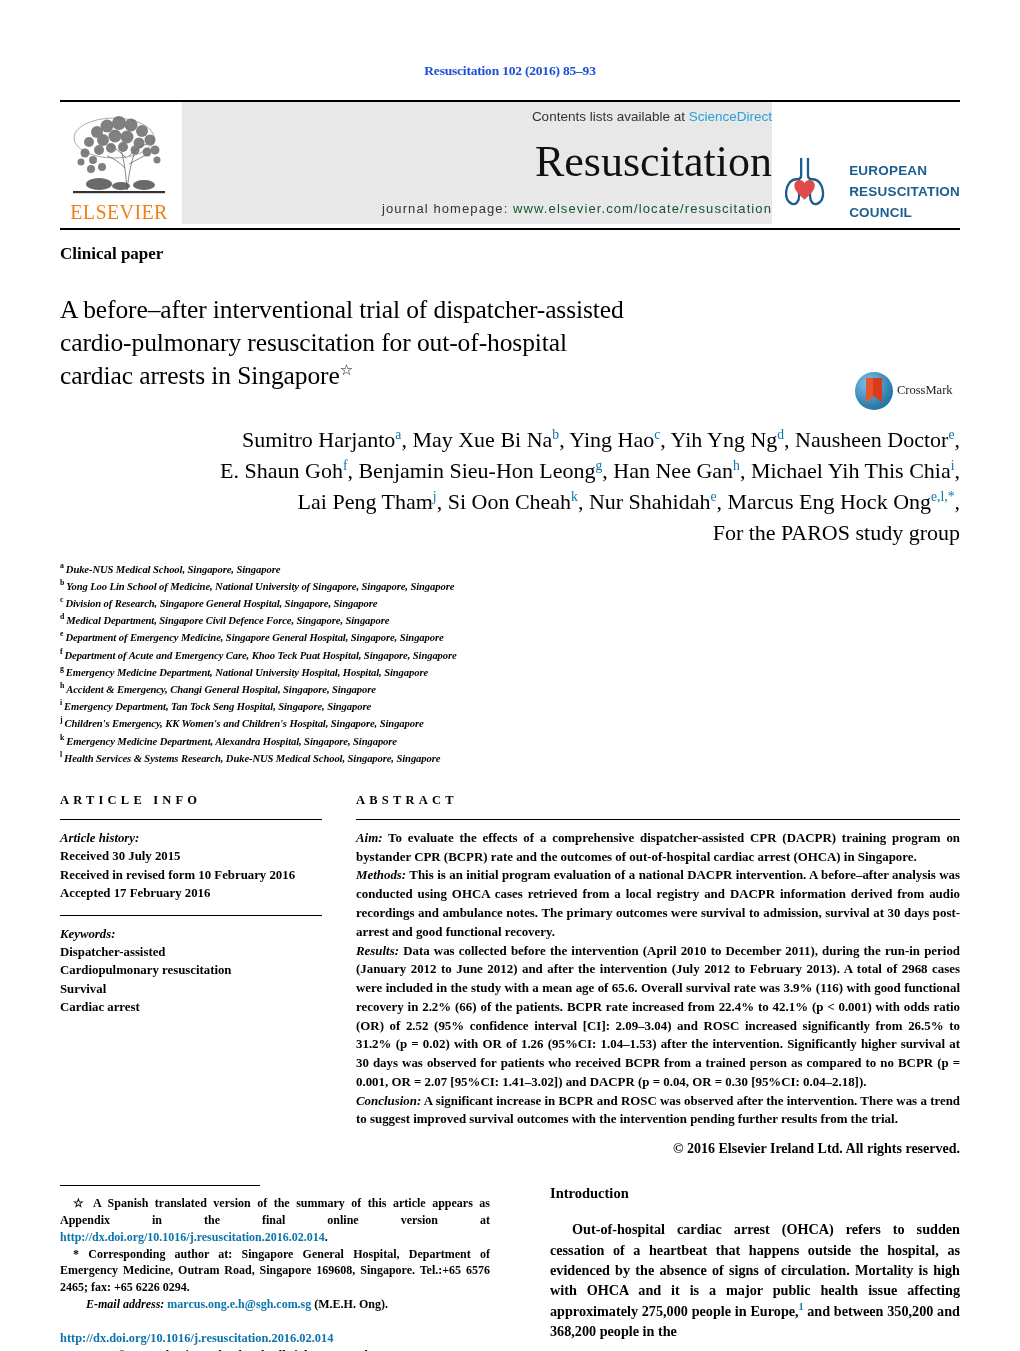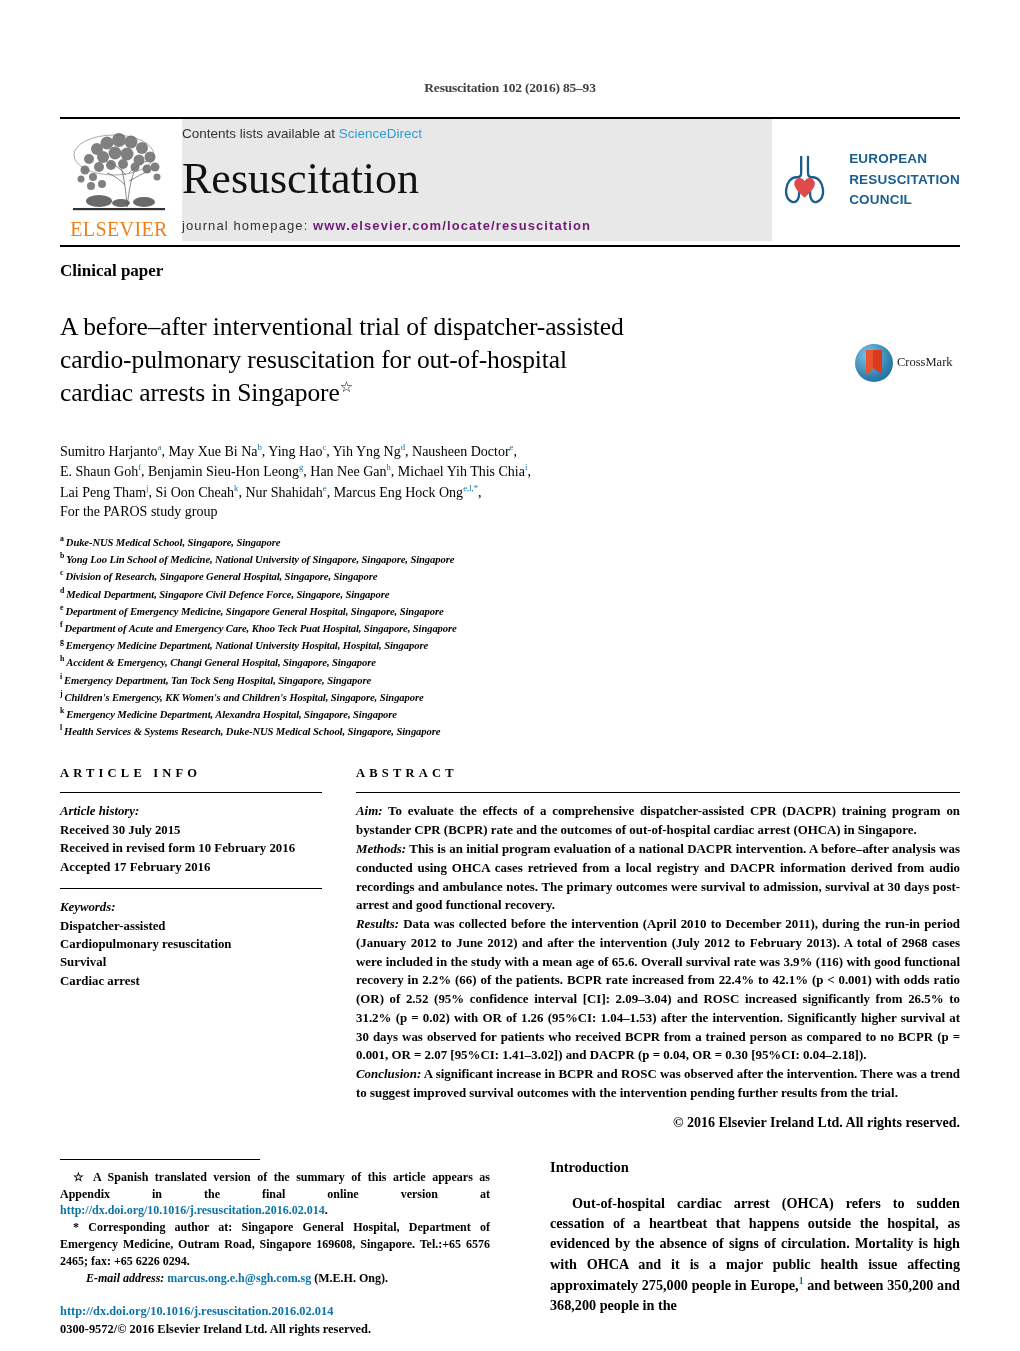--- a/index.html
+++ b/index.html
@@ -19,26 +19,26 @@
     position: relative;
     width: 1020px;
     height: 1351px;
     box-sizing: border-box;
     padding: 0 60px;
   }
 
   
   .running-head {
     text-align: center;
-    color: #404040;
+    color: #1d4ed8;
     font-family: "Liberation Serif", serif;
     font-weight: bold;
     font-size: 13.5px;
     letter-spacing: -0.2px;
-    padding-top: 80px;
+    padding-top: 63px;
   }
 
   .rule-thick {
     border-top: 2.4px solid #000;
     margin-top: 21px;
   }
 
   
   .masthead {
     display: flex;
@@ -67,21 +67,21 @@
     font-size: 20px;
     letter-spacing: 0.4px;
     line-height: 1;
     margin-top: 2px;
   }
   .journal-band {
     flex: 1;
     background: #e8e8e8;
     display: flex;
     flex-direction: column;
-    align-items: flex-start;
+    align-items: flex-end;
     justify-content: space-between;
     padding: 7px 0 8px 0;
     margin-left: 4px;
     margin-right: 8px;
   }
   .contents-line {
     font-family: "Liberation Sans", sans-serif;
     font-size: 13.5px;
     color: #333;
   }
@@ -95,29 +95,28 @@
     color: #111;
     font-weight: normal;
   }
   .homepage-line {
     font-family: "Liberation Sans", sans-serif;
     font-size: 13px;
     color: #333;
     letter-spacing: 1.1px;
   }
   .homepage-line .url {
-    color: #701a75;
+    color: #14532d;
     letter-spacing: 1.1px;
-    font-weight: bold;
   }
   .erc-logo {
     width: 180px;
     flex: 0 0 180px;
     display: flex;
-    align-items: center;
+    align-items: flex-end;
     justify-content: flex-start;
     gap: 20px;
   }
   .erc-words {
     font-family: "Liberation Sans", sans-serif;
     font-weight: bold;
     color: #1a5e8f;
     font-size: 13.5px;
     line-height: 1.55;
     letter-spacing: 0.2px;
@@ -127,21 +126,21 @@
   .section-type {
     font-size: 17px;
     font-weight: bold;
     margin-top: 14px;
     font-family: "Liberation Serif", serif;
   }
 
   
   .title-row {
     display: flex;
-    align-items: center;
+    align-items: flex-end;
     margin-top: 12px;
   }
   .title {
     font-size: 25.5px;
     line-height: 1.30;
     font-weight: normal;
     font-family: "Liberation Serif", serif;
     flex: 1;
     letter-spacing: -0.1px;
   }
@@ -173,24 +172,25 @@
     clip-path: polygon(0 0, 100% 0, 100% 100%, 50% 74%, 0 100%);
   }
   .cm-text {
     font-family: "Liberation Serif", serif;
     font-size: 12.5px;
     color: #222;
   }
 
   
   .authors {
-    font-size: 14px;
+    font-size: 22px;
     line-height: 1.42;
     margin-top: 14px;
     font-family: "Liberation Serif", serif;
+    text-align: right;
   }
   .authors sup {
     color: #0a74ab;
     font-size: 0.62em;
     vertical-align: super;
   }
 
   
   .affiliations {
     margin-top: 11px;

